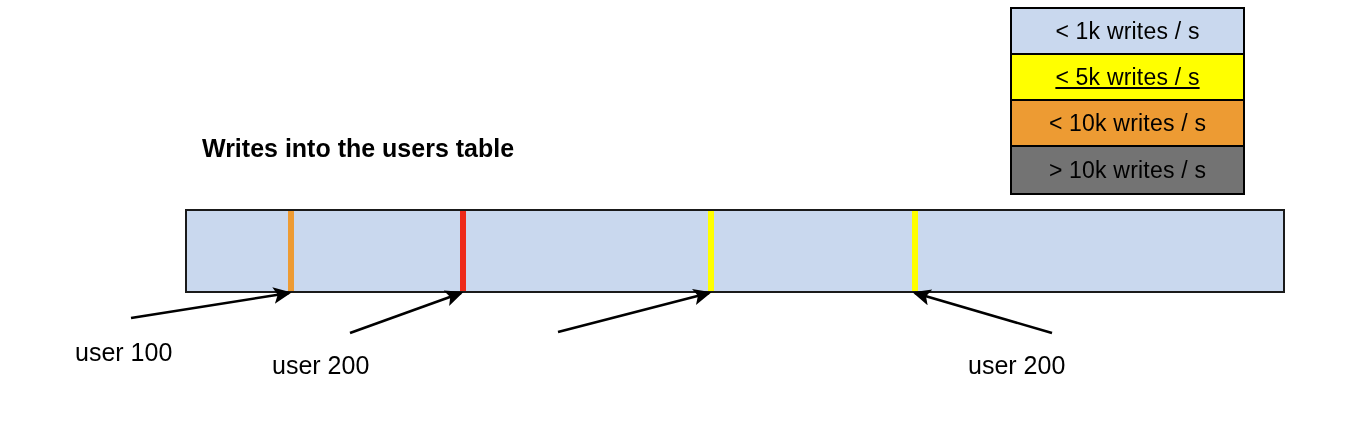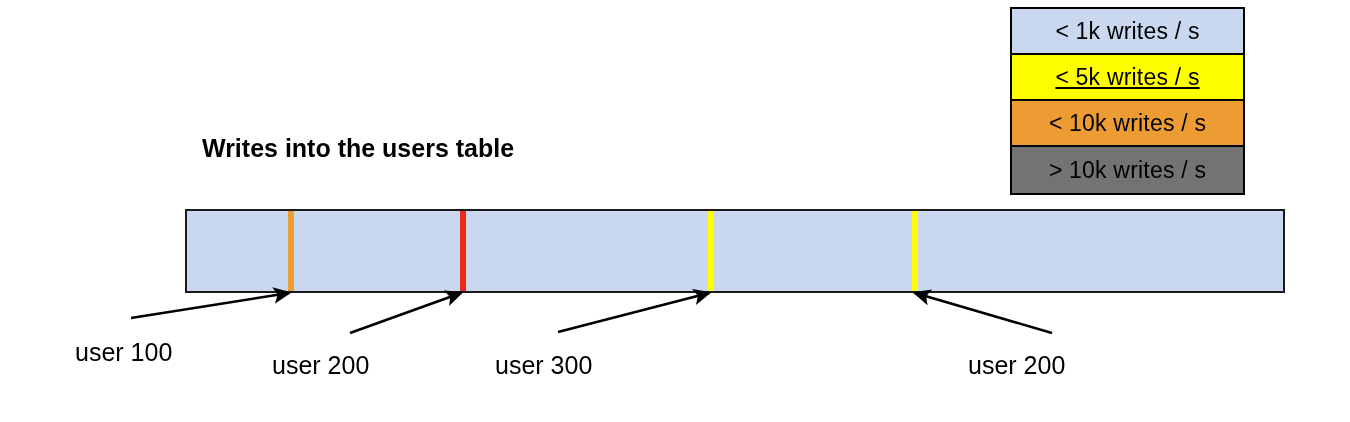--- a/index.html
+++ b/index.html
@@ -120,21 +120,20 @@
 
   <div class="table-bar" style="background: rgb(201, 216, 238); border-color: rgb(26, 26, 26);">
     <div class="bar-stripe" style="background: rgb(237, 155, 51); left: 101px;"></div>
     <div class="bar-stripe" style="background: rgb(238, 42, 26); left: 273px;"></div>
     <div class="bar-stripe" style="background: rgb(255, 255, 0); left: 521px;"></div>
     <div class="bar-stripe" style="background: rgb(255, 255, 0); left: 725px;"></div>
   </div>
 
   <div class="callout-label" style="left: 52px; top: 340px; margin-left: 23px;">user 100</div>
   <div class="callout-label" style="left: 272px; top: 353px;">user 200</div>
-  <div class="callout-label" style="left: 495px; top: 353px;">user 300</div>
   <div class="callout-label" style="left: 968px; top: 353px;">user 200</div>
 
   <svg class="arrow-layer" viewBox="0 0 1350 422">
     <defs>
       <marker id="arrowhead" markerWidth="7" markerHeight="7" refX="6" refY="3.2" orient="auto" markerUnits="strokeWidth">
         <path d="M0,0 L7,3.2 L0,6.4 L1.6,3.2 Z" fill="#000000"></path>
       </marker>
     </defs>
     <g stroke="#000000" stroke-width="2.6" fill="none" marker-end="url(#arrowhead)">
       <line x1="131" y1="318" x2="289" y2="293"></line>

